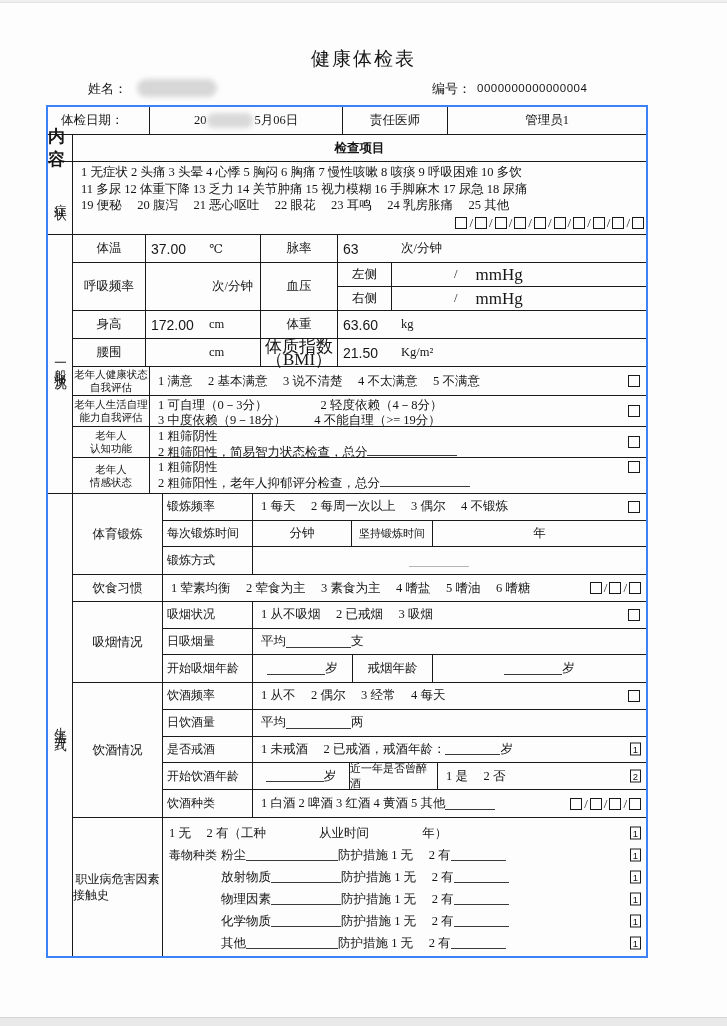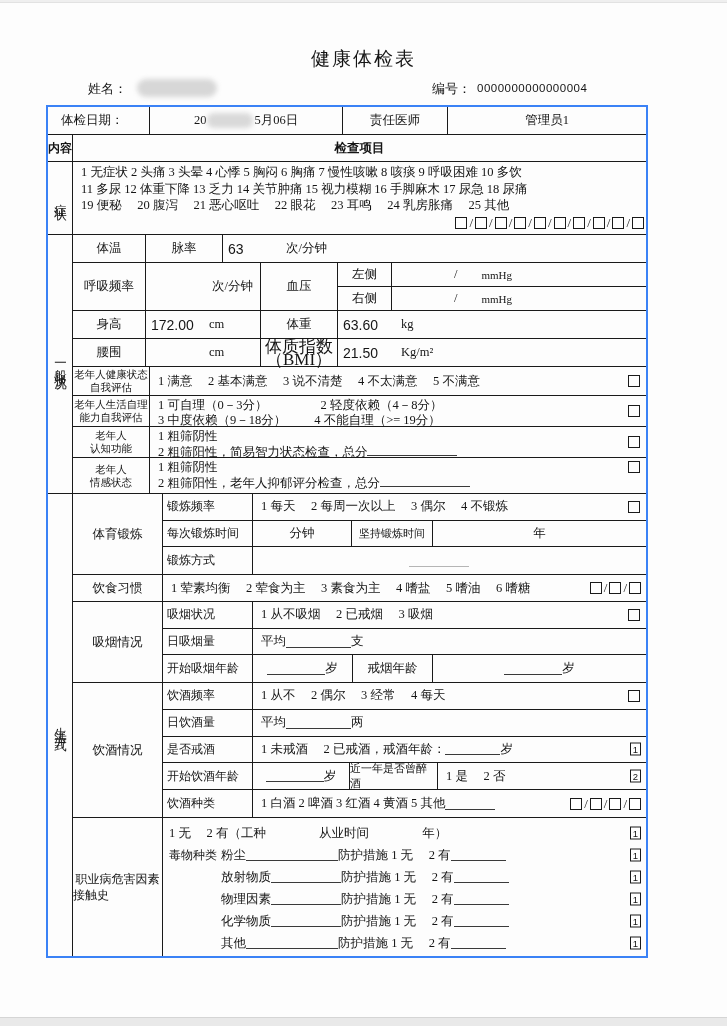--- a/index.html
+++ b/index.html
@@ -22,21 +22,21 @@
   .l{display:flex;align-items:center}
   
   .date-row{height:28px}
   .date-label-cell{width:102px;padding-left:13px}
   .date-value-cell{width:193px;justify-content:center;position:relative}
   .date-blur{display:inline-block;width:46px;height:15px;background:#d9d9d9;border-radius:7px;filter:blur(2.5px);margin:0 1px;vertical-align:-3px}
   .doctor-label-cell{width:105px;justify-content:center}
   .doctor-value-cell{flex:1;justify-content:center}
   
   .head-row{height:27px}
-  .head-left{width:25px;justify-content:center;font-weight:bold;font-size:12px}
+  .head-left{width:25px;justify-content:center;font-weight:bold;font-size:17px}
   .head-right{flex:1;justify-content:center;font-weight:bold}
   
   .sec{display:flex}
   .rail{width:25px;display:flex;align-items:center;justify-content:center;writing-mode:vertical-rl;text-orientation:upright;letter-spacing:4px;font-size:12.5px}
   .sec-content{flex:1;display:flex;flex-direction:column;min-width:0}
   
   .sym{height:72px;padding:2px 0 0 8px;display:flex;flex-direction:column}
   .sym-line{font-size:12.5px;line-height:16.5px;white-space:nowrap}
   .sym-boxes{margin-top:1px;display:flex;justify-content:flex-end;padding-right:2px}
   
@@ -46,21 +46,21 @@
   .g-v2{flex:1}
   .vcell{display:flex;align-items:center;padding-left:5px}
   .val{font-family:"Liberation Sans","DejaVu Sans",sans-serif;font-size:14px;min-width:58px;display:inline-block}
   .unit{font-size:12.5px}
   .unit-r{margin-left:auto;padding-right:7px;font-size:12.5px}
   .bp-wrap{flex:1;display:flex;flex-direction:column}
   .bp-sub{flex:1;display:flex}
   .bp-side{width:54px;justify-content:center}
   .bp-rest{flex:1;display:flex;align-items:center}
   .bp-slash{margin-left:62px}
-  .bp-unit{margin-left:24px;font-size:11px}
+  .bp-unit{margin-left:18px;font-size:17px}
   .bmi-label{flex-direction:column;font-size:17px;line-height:13px;text-align:center}
   
   .e-label{width:77px;display:flex;flex-direction:column;align-items:center;justify-content:center;font-size:10.5px;line-height:13px;text-align:center}
   .e-content{flex:1;position:relative;padding:2px 30px 2px 8px;display:flex;flex-direction:column;justify-content:space-around;font-size:12.5px;line-height:15px;white-space:nowrap}
   
   .ls-label{width:90px;display:flex;align-items:center;justify-content:center;font-size:12.5px;flex-direction:column;line-height:16px}
   .ls-rows{flex:1;display:flex;flex-direction:column}
   .ls-row{display:flex;height:27px}
   .ls-sub{width:90px;display:flex;align-items:center;padding-left:4px;font-size:12px;white-space:nowrap}
   .ls-sub-sm{font-size:11px}
@@ -148,20 +148,24 @@
       </div>
     </div>
   </div>
 
   <div class="sec bb">
     <div class="rail br">一般状况</div>
     <div class="sec-content">
 
       <div class="row bb" style="height:28px">
         <div class="c br g-l1">体温</div>
+        <div class="vcell br g-v1">
+          <span class="val">37.00</span>
+          <span class="unit">℃</span>
+        </div>
         <div class="c br g-l2">脉率</div>
         <div class="vcell g-v2">
           <span class="val">63</span>
           <span class="unit">次/分钟</span>
         </div>
       </div>
 
       <div class="row bb" style="height:48px">
         <div class="c br g-l1">呼吸频率</div>
         <div class="vcell br g-v1">

